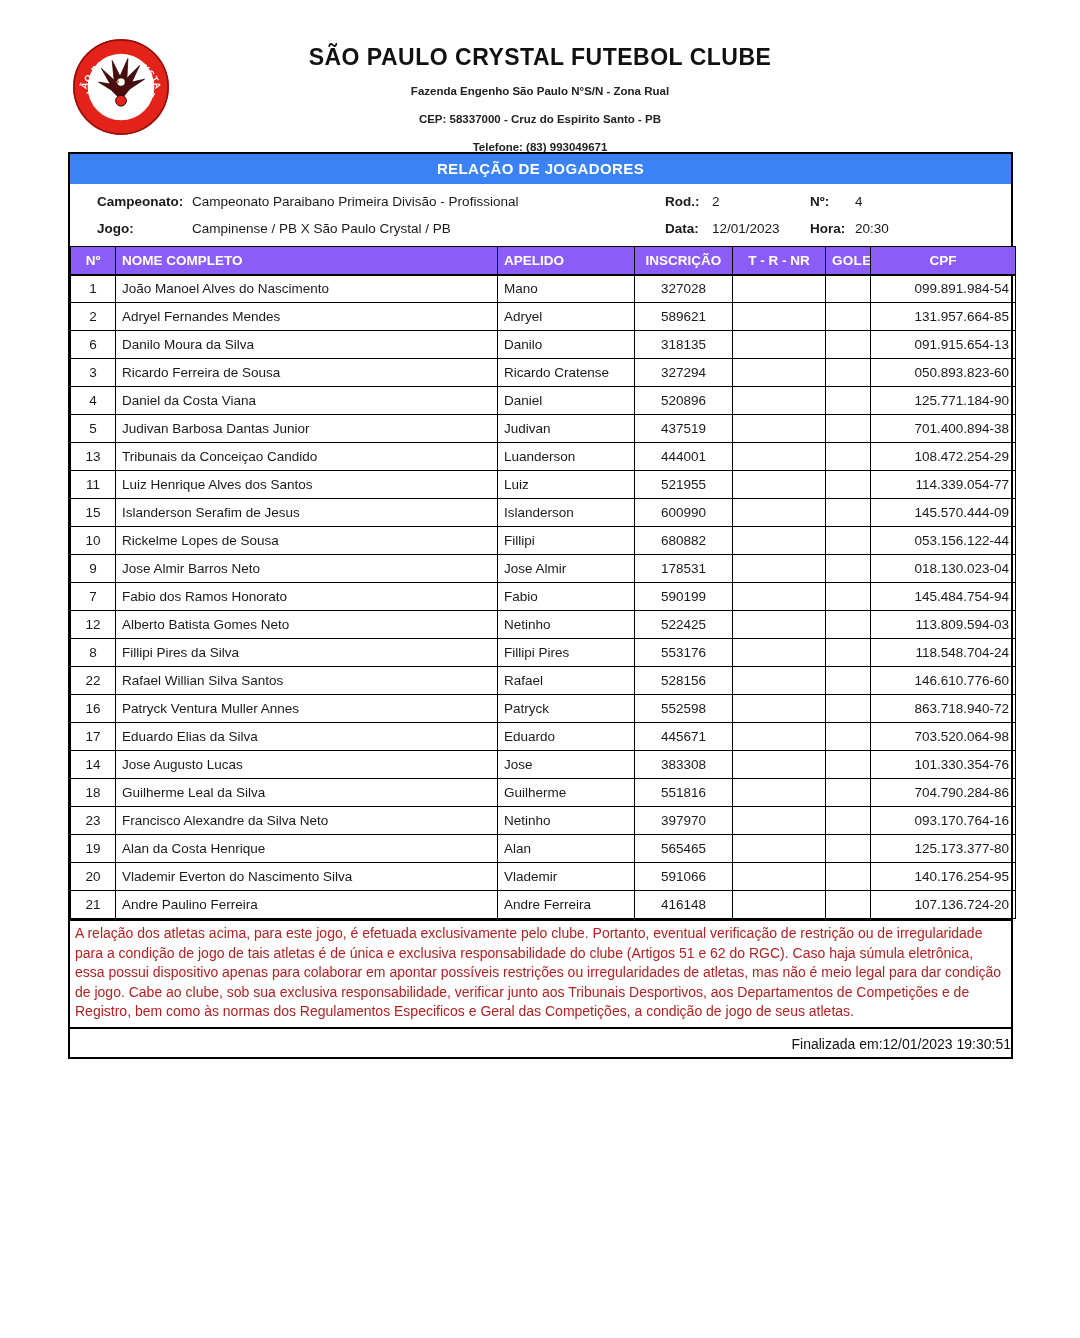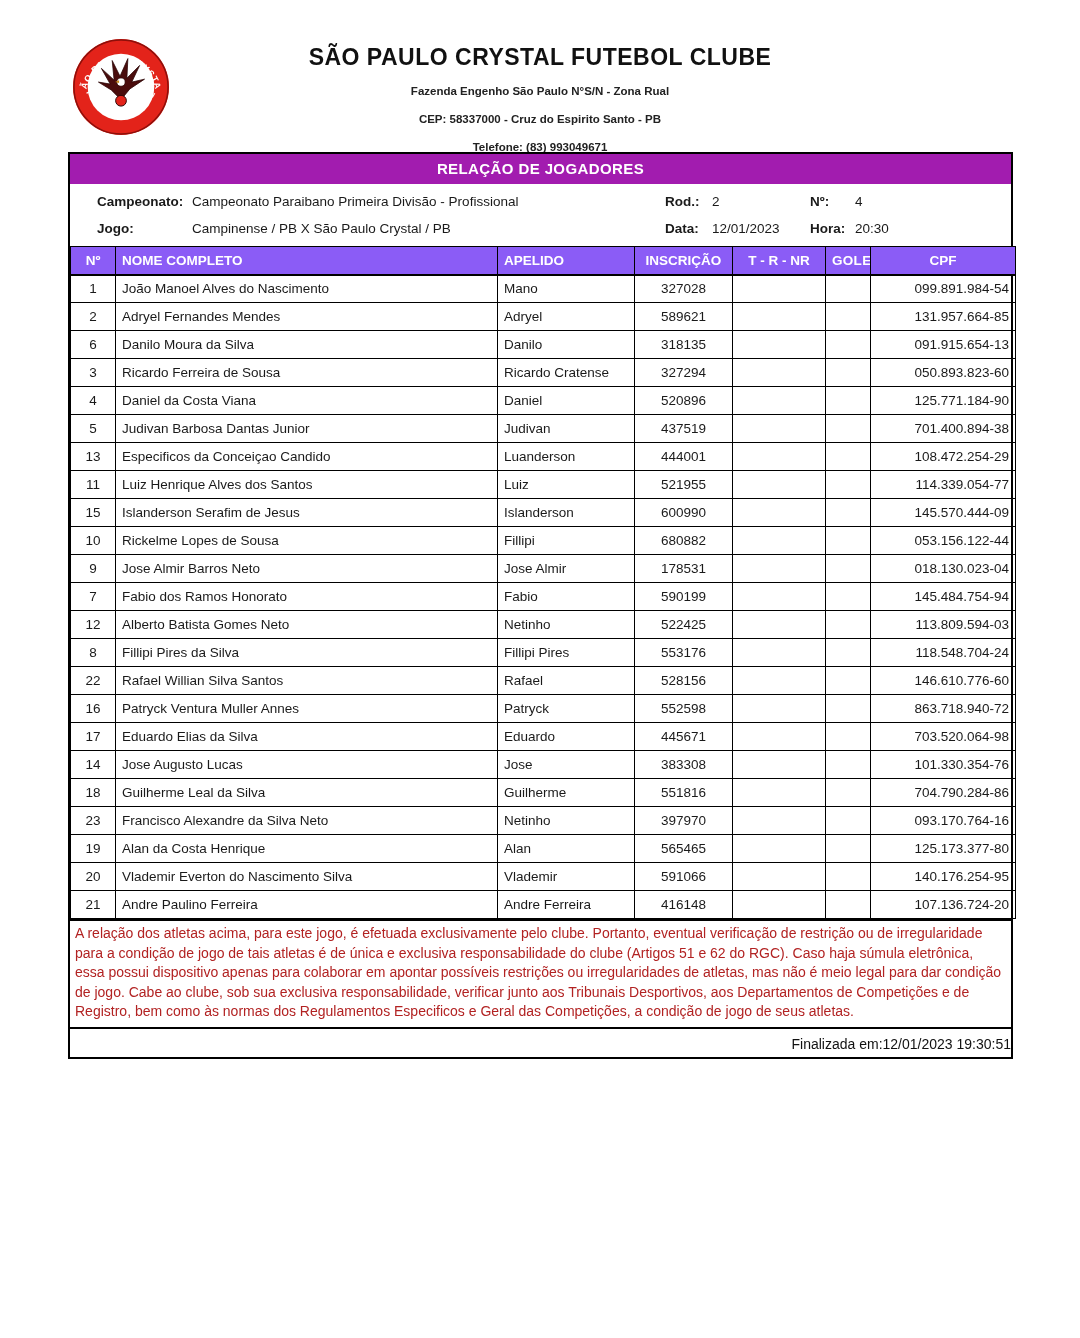--- a/index.html
+++ b/index.html
@@ -10,21 +10,21 @@
   
   .page-header { position:absolute; top:36px; left:0; width:100%; }
   .club-logo { position:absolute; left:70px; top:2px; width:102px; height:98px; }
   .header-text { width:100%; text-align:center; padding-top:8px; }
   .club-name { font-size:23px; font-weight:bold; letter-spacing:0.5px; color:#111;text-align:center; }
   .club-sub  { font-size:11.5px; font-weight:bold; color:#222; margin-top:13px; line-height:15px; }
 
   
   .doc { position:absolute; left:68px; top:152px; width:945px; border:2px solid #000; background:#fff; }
 
-  .title-bar { background:#a21caf; color:#fff; font-weight:bold; font-size:15px;
+  .title-bar { background:#3b82f6; color:#fff; font-weight:bold; font-size:15px;
                text-align:center; height:30px; line-height:30px; letter-spacing:0.4px; }
 
   .info-box { padding:10px 0 10px 27px;border-radius:19px; }
   .info-grid { display:grid; grid-template-columns:95px 473px 47px 98px 45px auto;
                row-gap:12px; font-size:13.5px; align-items:center; }
   .info-label { font-weight:bold; }
 
   table.players { width:100%; border-collapse:collapse; table-layout:fixed; }
   table.players th, table.players td { border:1px solid #000; height:28px; font-size:13.5px;
                padding:0 6px; overflow:hidden; white-space:nowrap; }
@@ -170,21 +170,21 @@
             <td class="col-numero">5</td>
             <td class="col-nome">Judivan Barbosa Dantas Junior</td>
             <td class="col-apelido">Judivan</td>
             <td class="col-inscricao">437519</td>
             <td class="col-trnr"></td>
             <td class="col-goleiro"></td>
             <td class="col-cpf">701.400.894-38</td>
           </tr>
           <tr>
             <td class="col-numero">13</td>
-            <td class="col-nome">Especificos da Conceiçao Candido</td>
+            <td class="col-nome">Tribunais da Conceiçao Candido</td>
             <td class="col-apelido">Luanderson</td>
             <td class="col-inscricao">444001</td>
             <td class="col-trnr"></td>
             <td class="col-goleiro"></td>
             <td class="col-cpf">108.472.254-29</td>
           </tr>
           <tr>
             <td class="col-numero">11</td>
             <td class="col-nome">Luiz Henrique Alves dos Santos</td>
             <td class="col-apelido">Luiz</td>

